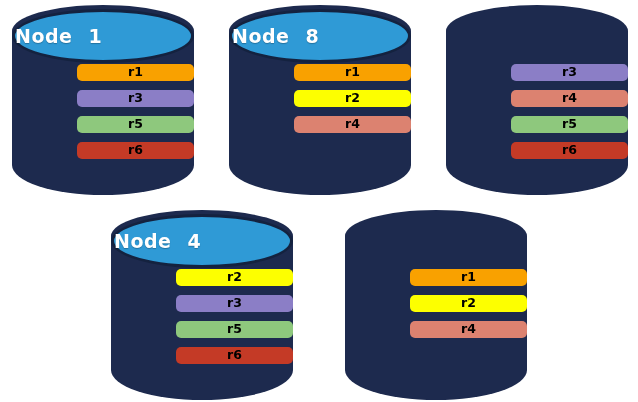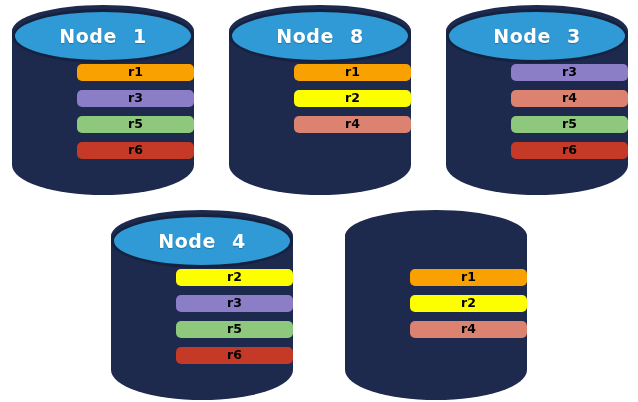--- a/index.html
+++ b/index.html
@@ -20,21 +20,21 @@
     background: var(--cyl-body, #1D2A4E);
     border-radius: 91px 91px 91px 91px / 26px 26px 30px 30px;
   }
 
   .cyl-top {
     position: absolute; top: 4px; left: 0; right: 0; height: 54px;
     box-sizing: border-box;
     background: var(--cyl-top, #2F9AD6);
     border: 3px solid var(--cyl-outline, #14223F);
     border-radius: 50%;
-    display: flex; align-items: center; justify-content: center;
+    display: flex; align-items: center; justify-content: flex-start;
   }
 
   .node-title {
     color: var(--title-color, #FFFFFF);
     font-size: 19px; font-weight: bold;
     word-spacing: 9px;
     letter-spacing: 0.5px;
     text-shadow: 0 1px 1px rgba(0,0,0,0.25);
   }
 
@@ -92,23 +92,20 @@
             <span>r2</span>
           </div>
           <div class="bar" style="background: rgb(220, 130, 112);">
             <span>r4</span>
           </div>
         </div>
   </div>
 
   <div class="cylinder">
     <div class="cyl-body"></div>
-    <div class="cyl-top">
-      <span class="node-title">Node 3</span>
-    </div>
     <div class="replica-list">
           <div class="bar" style="background: rgb(139, 126, 198);">
             <span>r3</span>
           </div>
           <div class="bar" style="background: rgb(220, 130, 112);">
             <span>r4</span>
           </div>
           <div class="bar" style="background: rgb(142, 200, 125);">
             <span>r5</span>
           </div>

